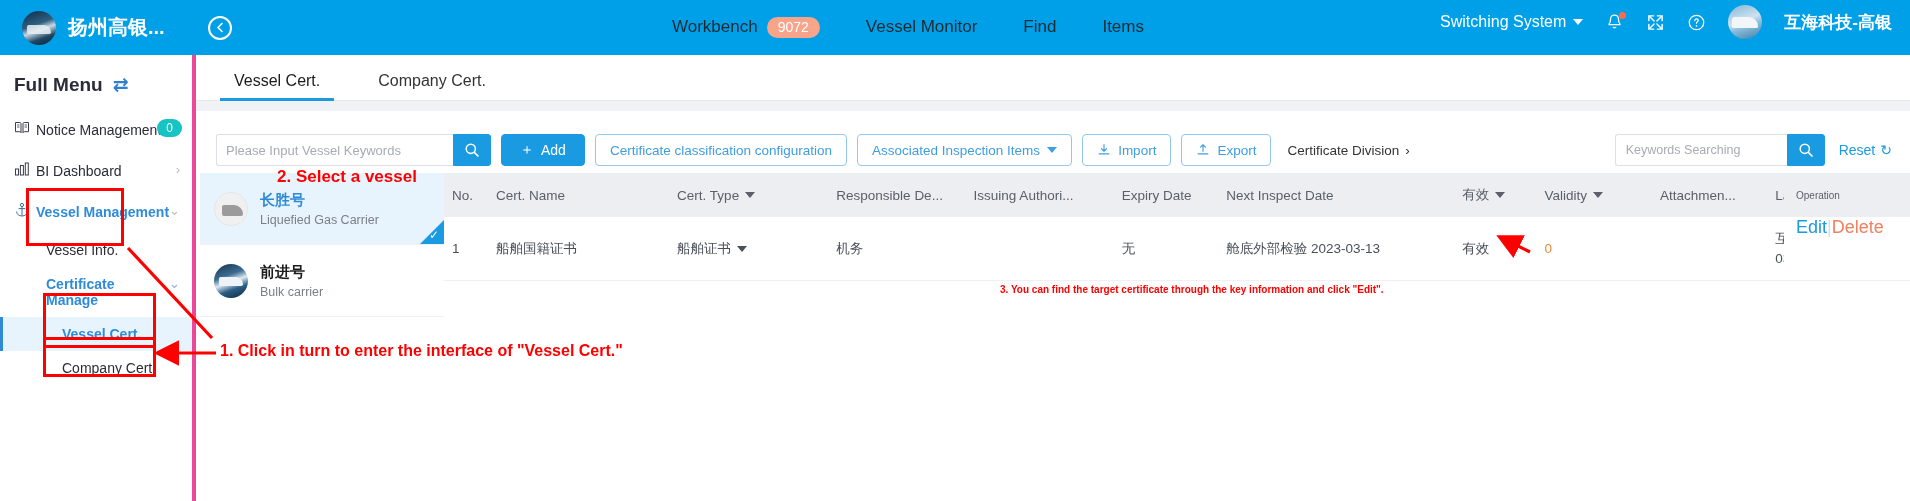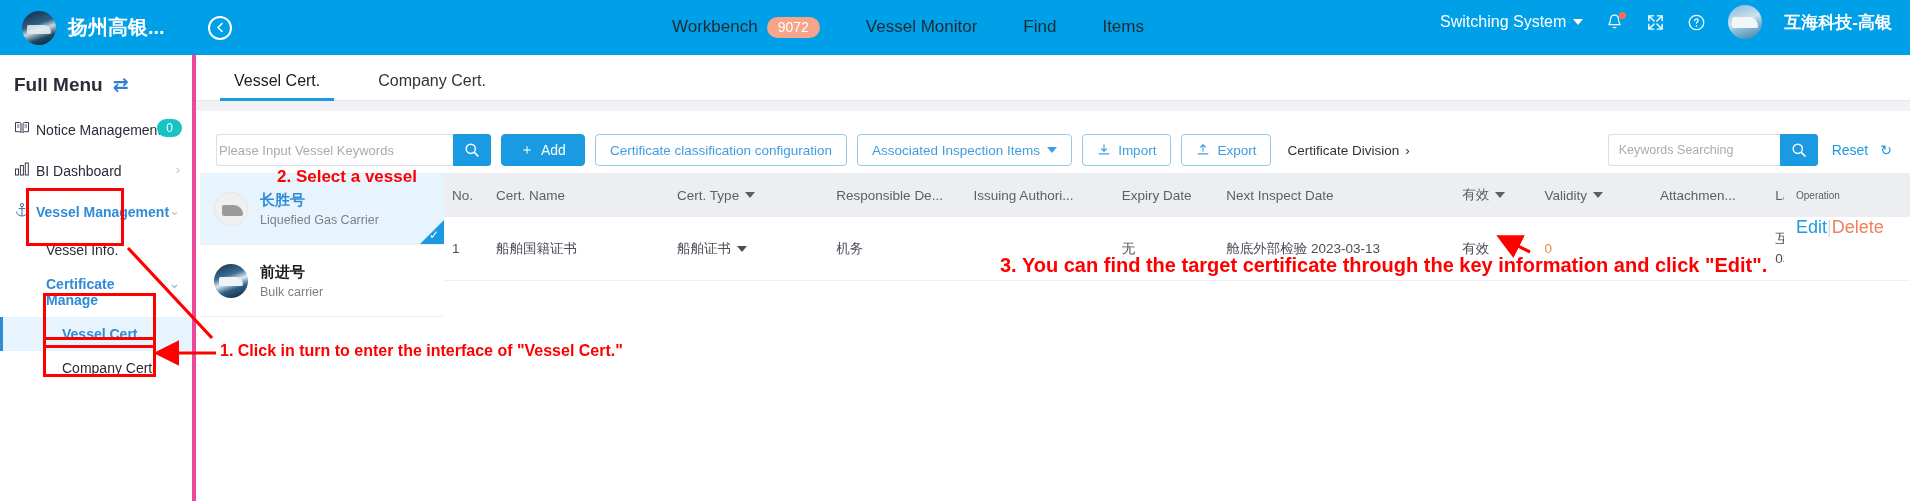--- a/index.html
+++ b/index.html
@@ -142,21 +142,21 @@
   
   .toolbar {
     display: flex; align-items: center; padding: 16px 18px 0 20px; gap: 10px;
     height: 62px;
   }
   .vessel-search {
     display: flex; width: 275px; height: 32px; flex: 0 0 auto;
   }
   .vessel-search input {
     flex: 1; border: 1px solid #dcdfe6; border-right: none; border-radius: 3px 0 0 3px;
-    padding: 0 2px; font-size: 13px; color: #15803d; outline: none;
+    padding: 0 9px; font-size: 13px; color: #15803d; outline: none;
     font-family: inherit;
   }
   .vessel-search input::placeholder { color: #a8abb2; }
   .search-go {
     width: 38px; background: #1a9ae0; border-radius: 0 3px 3px 0;
     display: flex; align-items: center; justify-content: center; cursor: pointer;
     border: 1px solid #1a9ae0;
   }
   .btn {
     height: 32px; border-radius: 4px; font-size: 13.5px; padding: 0 14px;
@@ -172,21 +172,21 @@
   .toolbar-right { margin-left: auto; display: flex; align-items: center; gap: 0; }
   .kw-search { display: flex; height: 32px; }
   .kw-search input {
     width: 172px; border: 1px solid #dcdfe6; border-right: none;
     border-radius: 3px 0 0 3px; padding: 0 10px; font-size: 12.5px;
     outline: none; color: #333; font-family: inherit;
   }
   .kw-search input::placeholder { color: #a8abb2; }
   .reset-btn {
     background: none; border: none; color: #1a9ae0; font-size: 14px;
-    display: flex; align-items: center; gap: 12px; cursor: pointer; margin-left: 14px;
+    display: flex; align-items: center; gap: 5px; cursor: pointer; margin-left: 14px;
   }
 
   
   .body-row { display: flex; height: 320px; }
   .vessel-list { width: 248px; flex: 0 0 248px; padding-left: 4px; }
   .vessel-item {
     display: flex; align-items: center; gap: 12px; padding: 14px 12px 14px 14px;
     position: relative; cursor: pointer; border-bottom: 1px solid #eef0f2;
     height: 72px;
   }
@@ -246,21 +246,21 @@
   .op-sep { color: #dcdcdc; }
   .op-del { color: #f08060; cursor: pointer; }
 
   
   .anno {
     position: absolute; color: #ff0000; font-size: 15.5px; font-weight: bold;
     white-space: nowrap; pointer-events: none;
   }
   .anno-1 { left: 220px; top: 342px; font-size: 16px; }
   .anno-2 { left: 277px; top: 167px; font-size: 17px; }
-  .anno-3 { left: 1000px; top: 254px; font-size: 20px; }
+  .anno-3 { left: 1000px; top: 284px; font-size: 10px; }
   .arrow-svg { position: absolute; left: 0; top: 0; pointer-events: none; }
 </style>
 </head>
 <body>
 
 <div class="app">
 
   <div class="topbar">
     <div class="brand">
       <div class="brand-avatar"></div>

